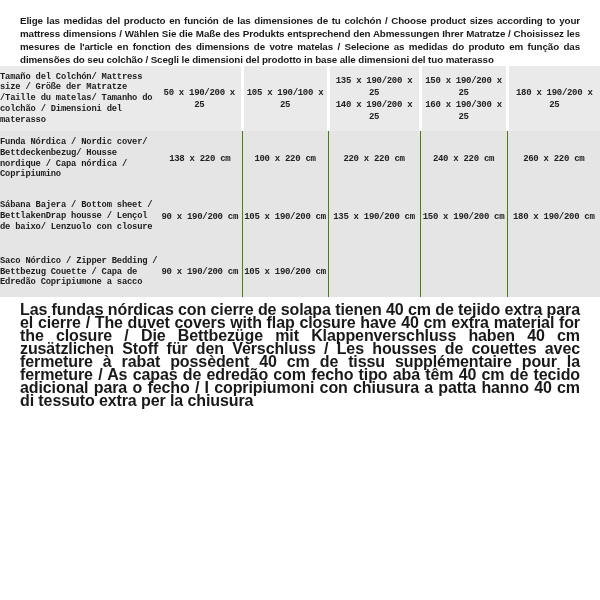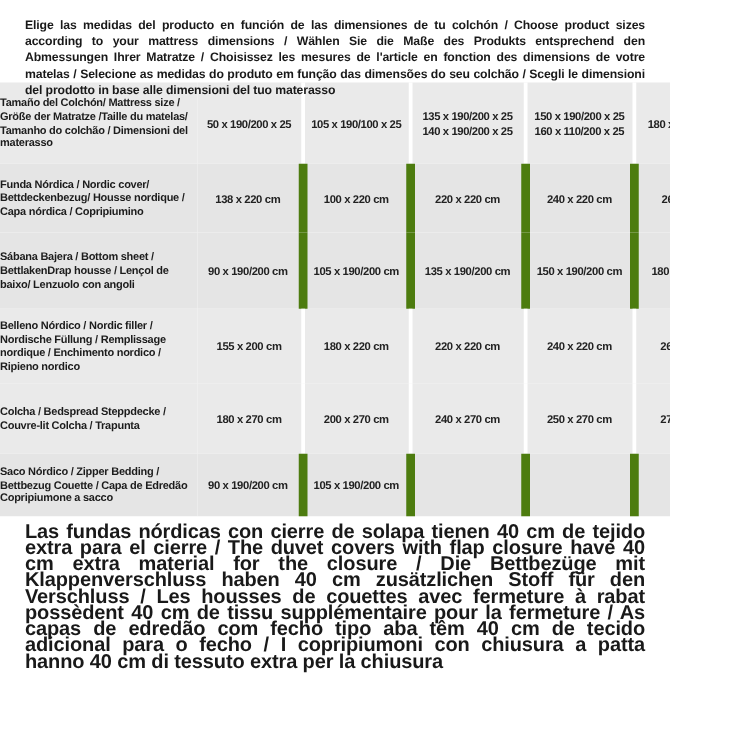--- a/index.html
+++ b/index.html
@@ -1,46 +1,46 @@
 <!DOCTYPE html>
 <html><head>
 <meta charset="utf-8">
 <style>
   html,body{margin:0;padding:0;background:#fff;}
   .page{
-    width:536px;height:600px;background:#fff;overflow:hidden;
+    width:600px;height:600px;background:#fff;overflow:hidden;
     font-family:"Liberation Sans","DejaVu Sans",sans-serif;
     color:#1c1c1c;box-sizing:border-box;
   }
   .intro{
     padding:14px 20px 0 20px;
     font-size:9.8px;font-weight:bold;line-height:13px;
     letter-spacing:-0.1px;text-align:justify;color:#191919;
     height:64px;box-sizing:border-box;
   }
   table.sizes{
     width:600px;border-collapse:collapse;table-layout:fixed;
     margin-top:2px;
   }
   table.sizes td{
-    padding:0;vertical-align:middle;
+    padding:0;vertical-align:middle;font-family:Liberation Mono, monospace;
   }
   td.lbl{
     padding-left:19px;padding-right:6px;
     font-size:8.8px;font-weight:bold;line-height:10.8px;
     letter-spacing:-0.2px;color:#1c1c1c;text-align:left;
   }
   td.val{
     font-size:9px;font-weight:bold;letter-spacing:-0.3px;
     text-align:center;white-space:pre-line;line-height:12px;color:#222;
   }
   tr.g td{background:#eaeaea;}
   tr.g td.val + td.val{border-left:3px solid #ffffff;}
   tr.w td{background:#e5e5e5;}
-  tr.w td.val + td.val{border-left:7px solid #4d7c0f;}
+  tr.w td.val + td.val{border-left:1px solid #4d7c0f;}
   tr.r1{height:65px;} tr.r2{height:55px;} tr.r3{height:57px;}
   tr.r4{height:61px;} tr.r5{height:60px;} tr.r6{height:54px;}
   tr.r7{height:56px;} tr.r8{height:50px;}
   .note{
     padding:6px 20px 0 20px;
     font-size:16px;font-weight:bold;line-height:13px;
     letter-spacing:-0.1px;text-align:justify;color:#191919;
   }
 </style>
 </head>
@@ -60,54 +60,38 @@
         <col style="width:93px">
     </colgroup>
     <tbody>
       <tr class="g r1">
         <td class="lbl">Tamaño del Colchón/ Mattress size / Größe der Matratze /Taille du matelas/ Tamanho do colchão / Dimensioni del materasso</td>
         <td class="val">50 x 190/200 x 25</td>
         <td class="val">105 x 190/100 x 25</td>
         <td class="val">135 x 190/200 x 25
 140 x 190/200 x 25</td>
         <td class="val">150 x 190/200 x 25
-160 x 110/200 x 25</td>
+160 x 190/300 x 25</td>
         <td class="val">180 x 190/200 x 25</td>
       </tr>
       <tr class="w r2">
         <td class="lbl">Funda Nórdica / Nordic cover/ Bettdeckenbezug/ Housse nordique / Capa nórdica / Copripiumino</td>
         <td class="val">138 x 220 cm</td>
         <td class="val">100 x 220 cm</td>
         <td class="val">220 x 220 cm</td>
         <td class="val">240 x 220 cm</td>
         <td class="val">260 x 220 cm</td>
       </tr>
       <tr class="w r4">
-        <td class="lbl">Sábana Bajera / Bottom sheet / BettlakenDrap housse / Lençol de baixo/ Lenzuolo con angoli</td>
+        <td class="lbl">Sábana Bajera / Bottom sheet / BettlakenDrap housse / Lençol de baixo/ Lenzuolo con closure</td>
         <td class="val">90 x 190/200 cm</td>
         <td class="val">105 x 190/200 cm</td>
         <td class="val">135 x 190/200 cm</td>
         <td class="val">150 x 190/200 cm</td>
         <td class="val">180 x 190/200 cm</td>
-      </tr>
-      <tr class="g r5">
-        <td class="lbl">Belleno Nórdico / Nordic filler / Nordische Füllung / Remplissage nordique / Enchimento nordico / Ripieno nordico</td>
-        <td class="val">155 x 200 cm</td>
-        <td class="val">180 x 220 cm</td>
-        <td class="val">220 x 220 cm</td>
-        <td class="val">240 x 220 cm</td>
-        <td class="val">260 x 220 cm</td>
-      </tr>
-      <tr class="g r7">
-        <td class="lbl">Colcha / Bedspread Steppdecke / Couvre-lit Colcha / Trapunta</td>
-        <td class="val">180 x 270 cm</td>
-        <td class="val">200 x 270 cm</td>
-        <td class="val">240 x 270 cm</td>
-        <td class="val">250 x 270 cm</td>
-        <td class="val">270 x 270 cm</td>
       </tr>
       <tr class="w r8">
         <td class="lbl">Saco Nórdico / Zipper Bedding / Bettbezug Couette / Capa de Edredão Copripiumone a sacco</td>
         <td class="val">90 x 190/200 cm</td>
         <td class="val">105 x 190/200 cm</td>
         <td class="val"></td>
         <td class="val"></td>
         <td class="val"></td>
       </tr>
     </tbody>

